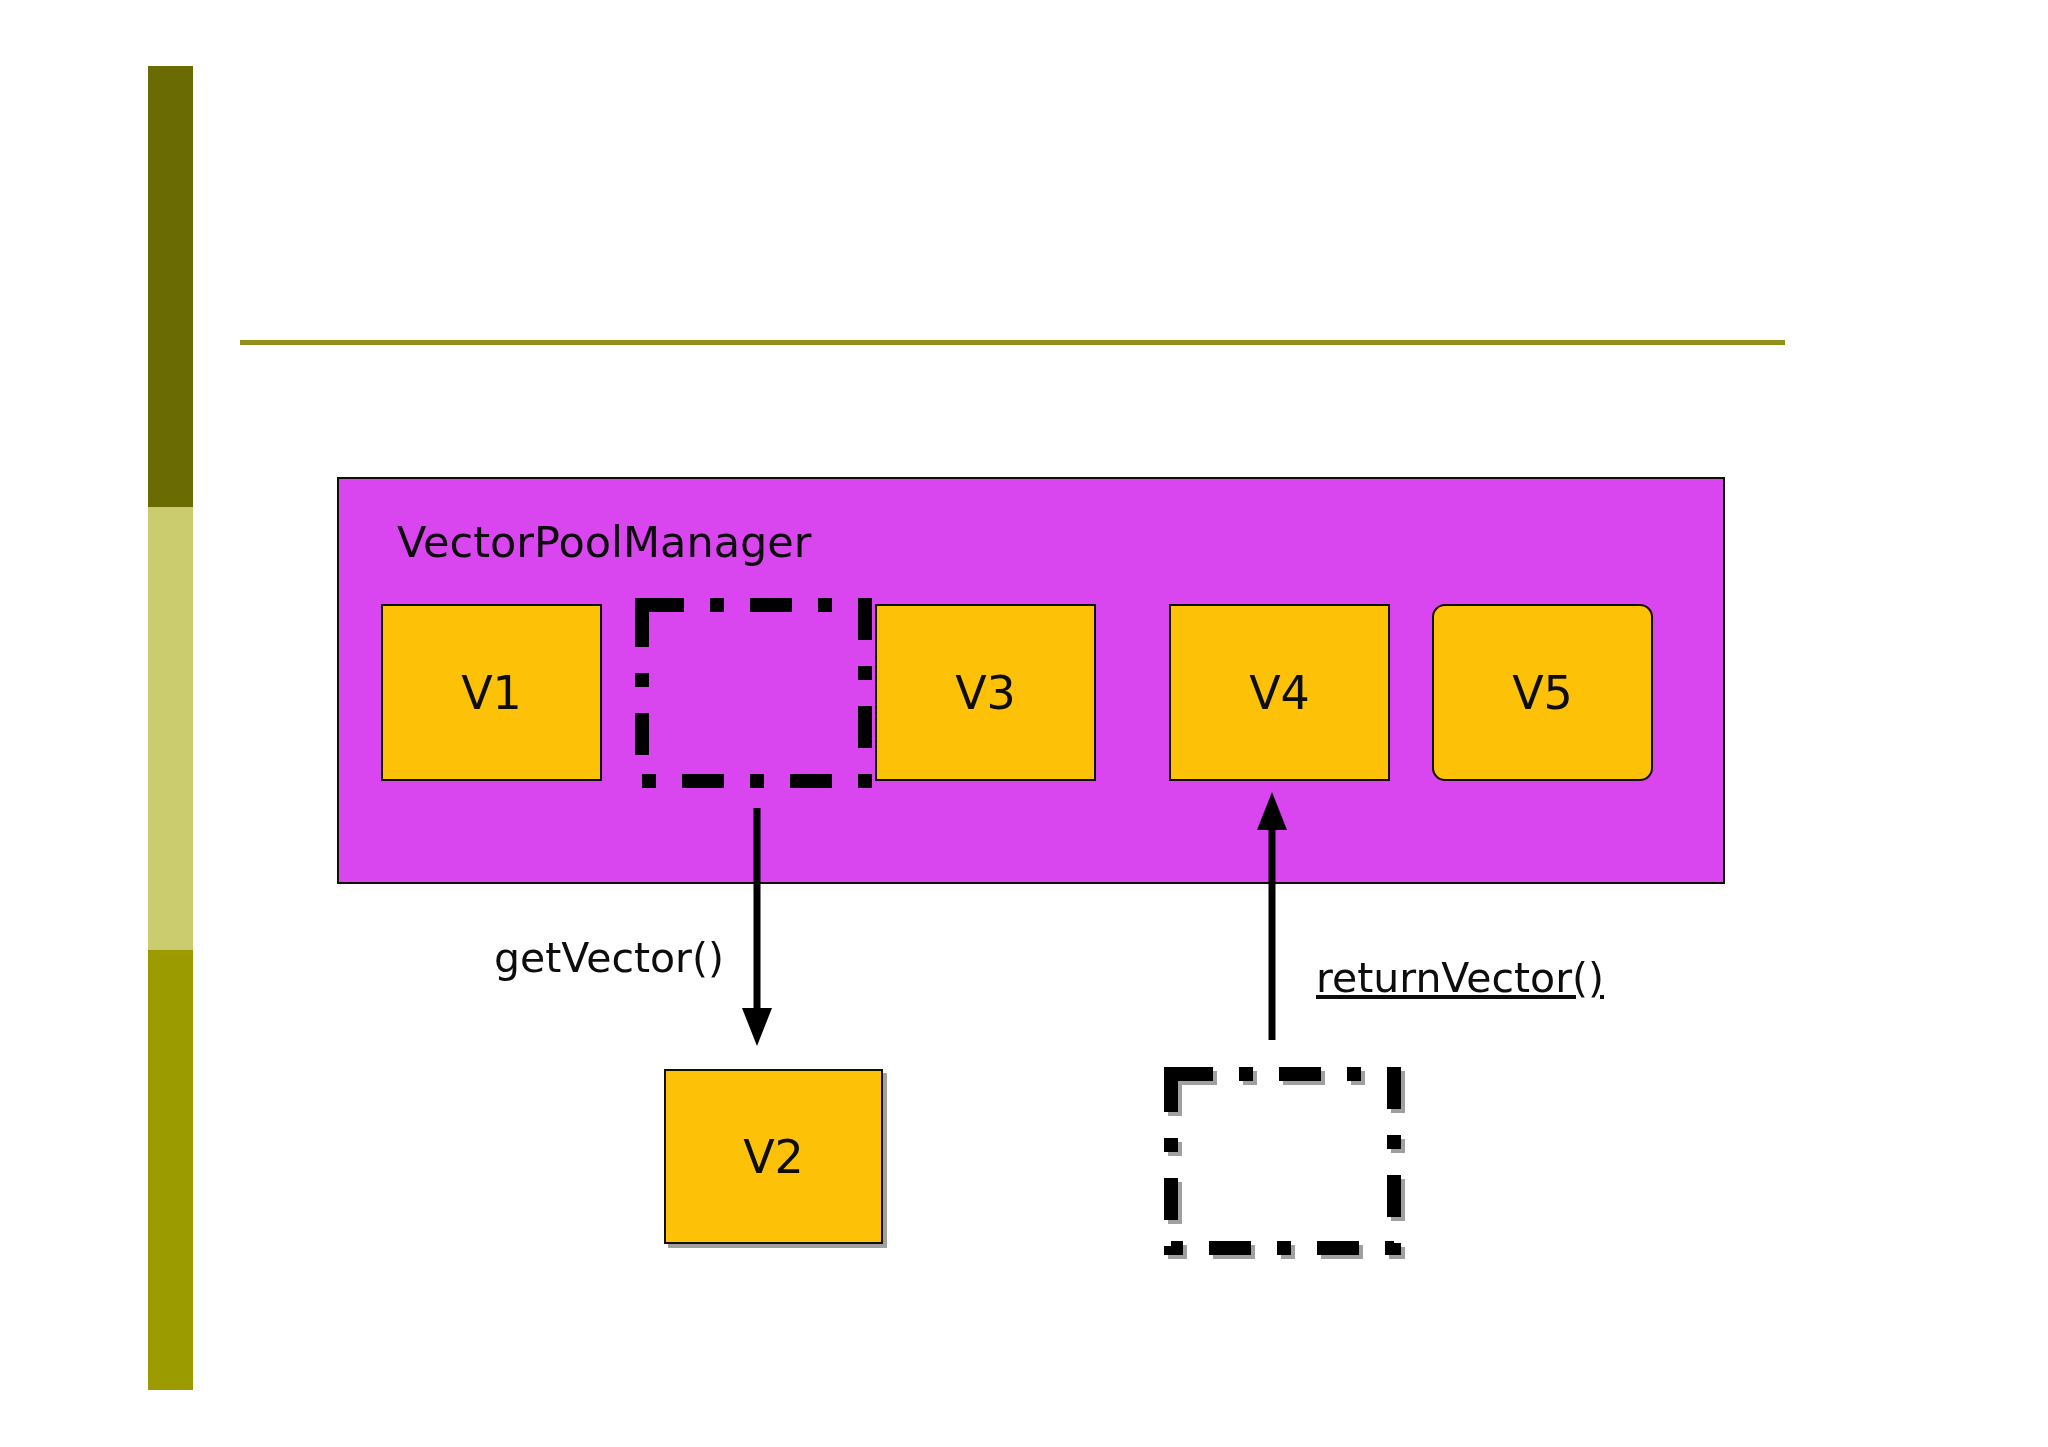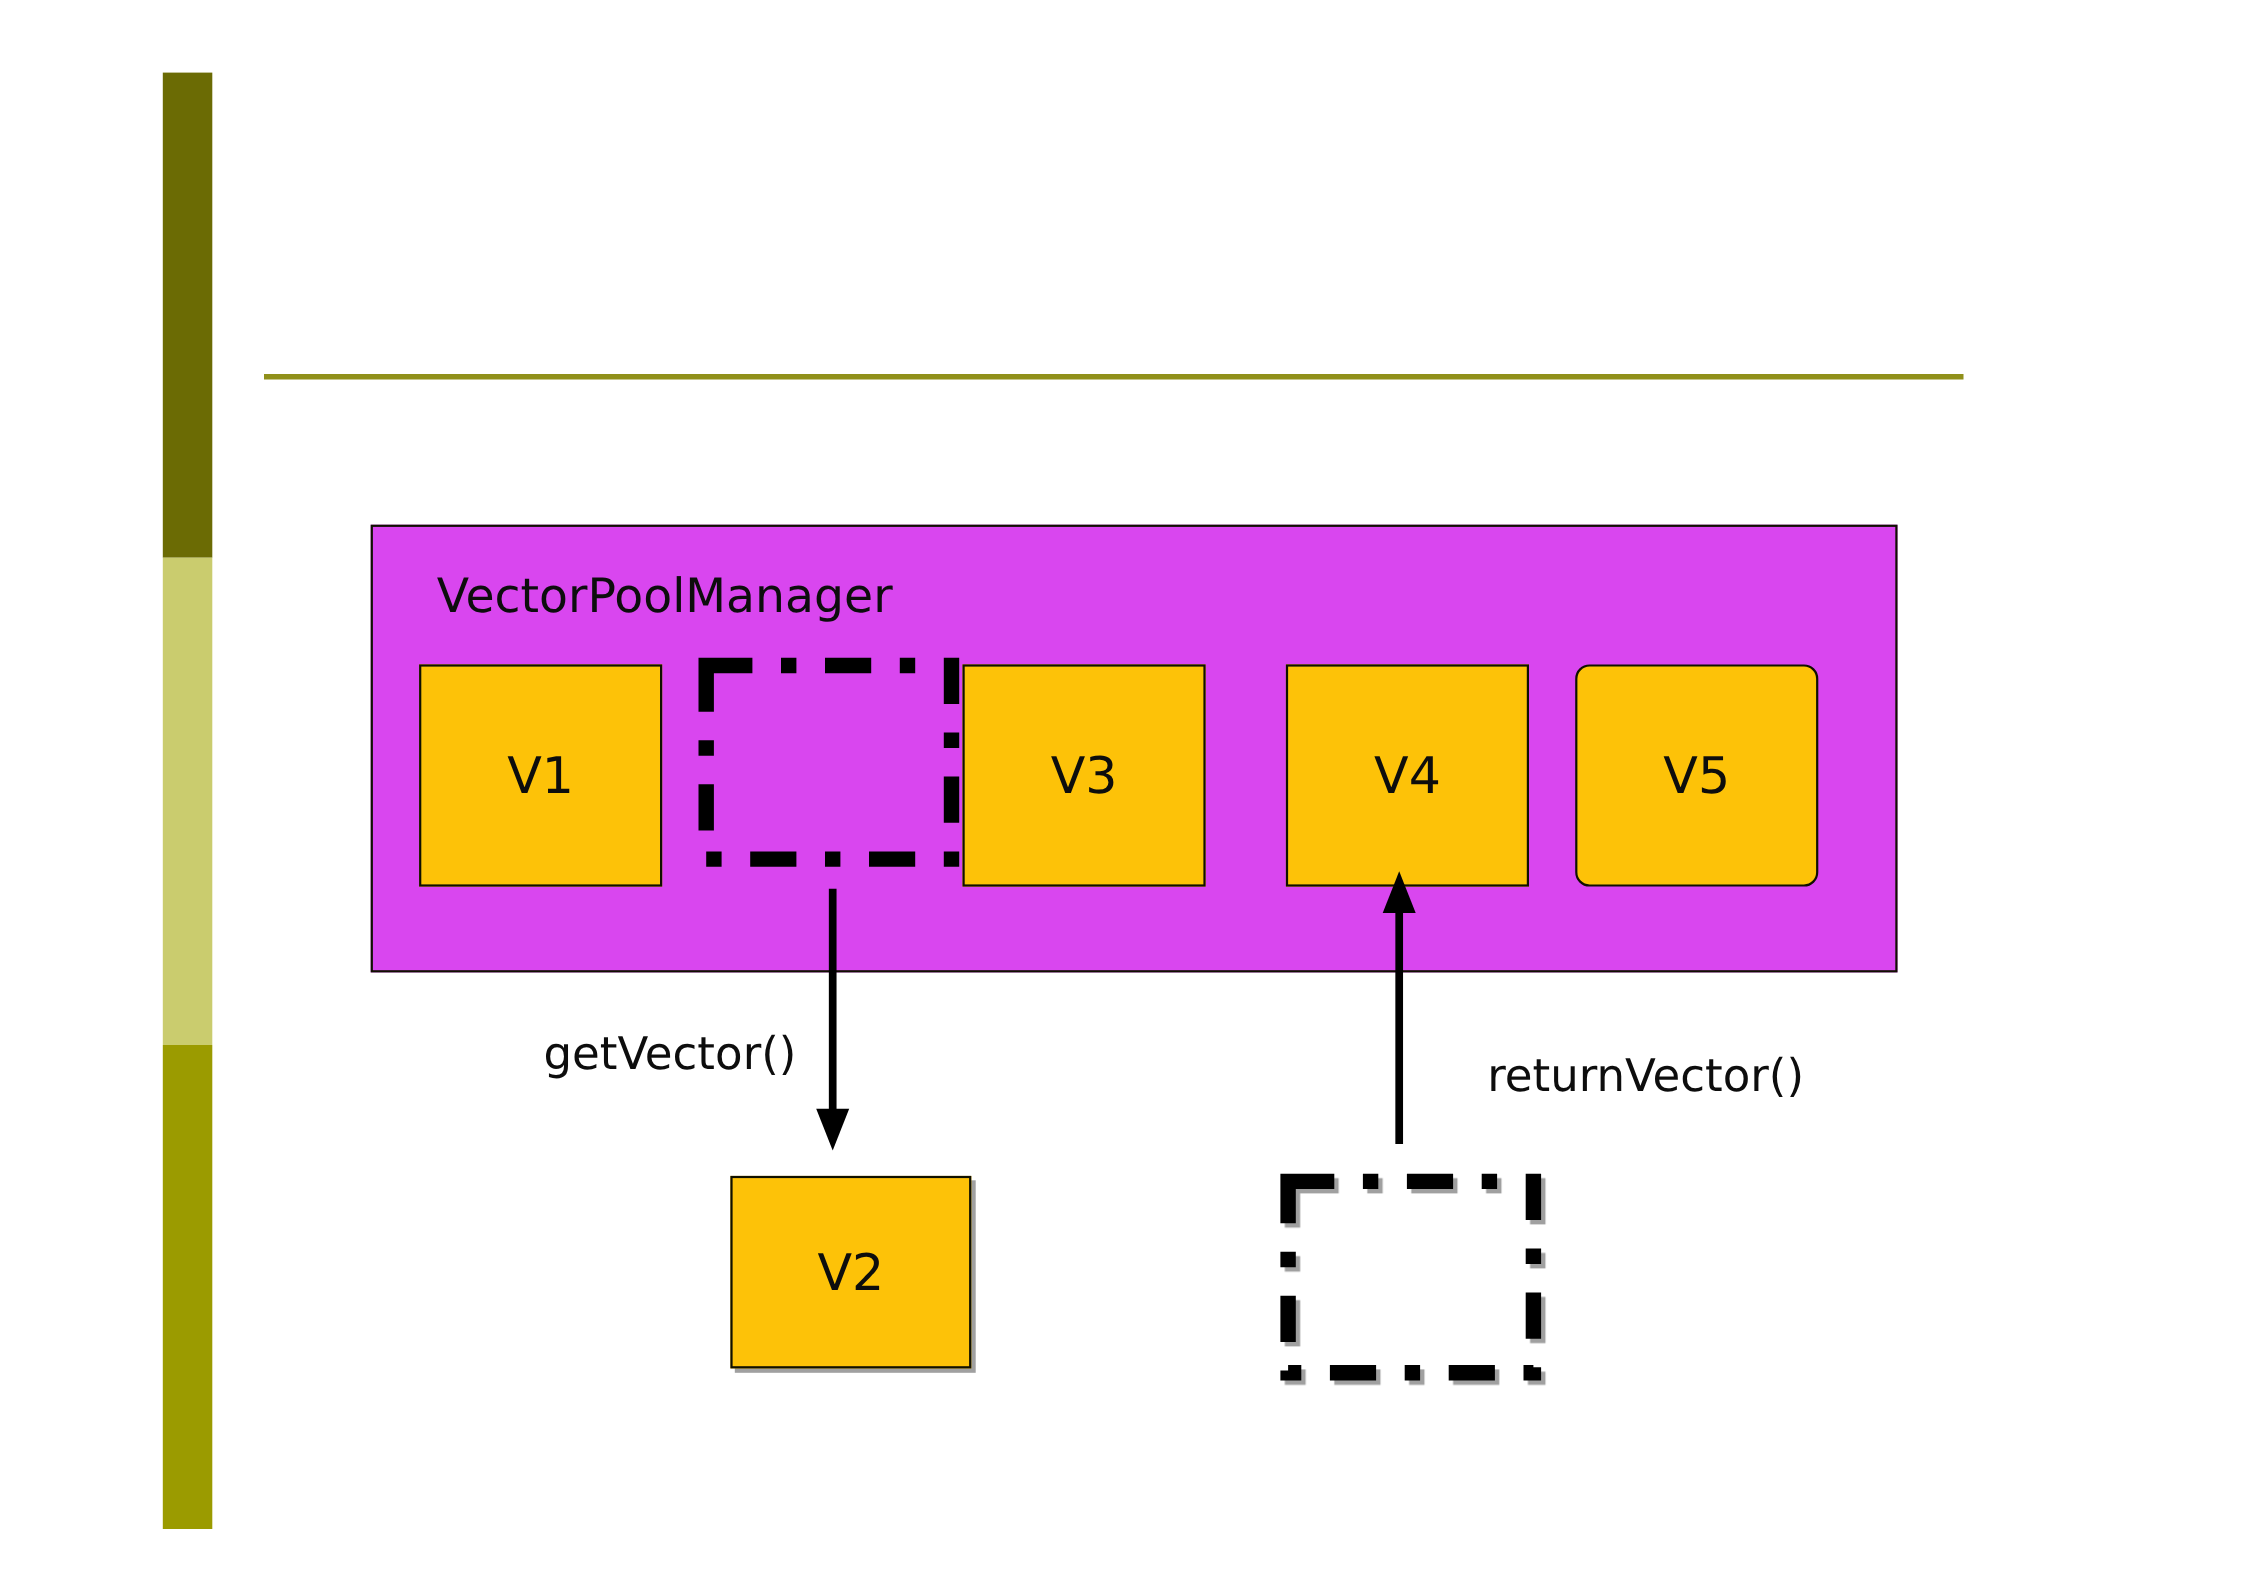--- a/index.html
+++ b/index.html
@@ -41,21 +41,21 @@
     box-sizing: border-box;
   }
   .pool-label {
     position: absolute; left: 58px; top: 40px;
     font-size: 43px; line-height: 1.1; color: #0d0d0d; white-space: nowrap;
   }
 
   
   .vbox {
     position: absolute;
-    width: 221px; height: 202px;
+    width: 221px; height: 177px;
     background: #fdc208;
     border: 2px solid #101000;
     box-sizing: border-box;
     display: flex; align-items: center; justify-content: center;
     font-size: 46px; color: #0d0d0d;
   }
   .vbox-v1 { left: 42px;  top: 125px; }
   .vbox-v3 { left: 536px; top: 125px; }
   .vbox-v4 { left: 830px; top: 125px; }
   .vbox-v5 { left: 1093px; top: 125px; border-radius: 13px; }
@@ -74,21 +74,21 @@
   .arrow-line { stroke: #000000; stroke-width: 7; }
   .arrow-head { fill: #000000; stroke: none; }
   .shadowed { filter: drop-shadow(4px 4px 0px #a0a0a0); }
 
   
   .method-label {
     position: absolute;
     font-size: 41px; line-height: 1.1; color: #0d0d0d; white-space: nowrap;
   }
   .label-get { left: 494px; top: 936px; }
-  .label-return { left: 1352px; top: 956px; }
+  .label-return { left: 1316px; top: 956px; text-decoration: underline; }
 </style>
 </head>
 <body>
 
 <div class="slide">
 
   <div class="accent-bar">
     <div class="accent-seg accent-dark"></div>
     <div class="accent-seg accent-light"></div>
     <div class="accent-seg accent-mid"></div>

